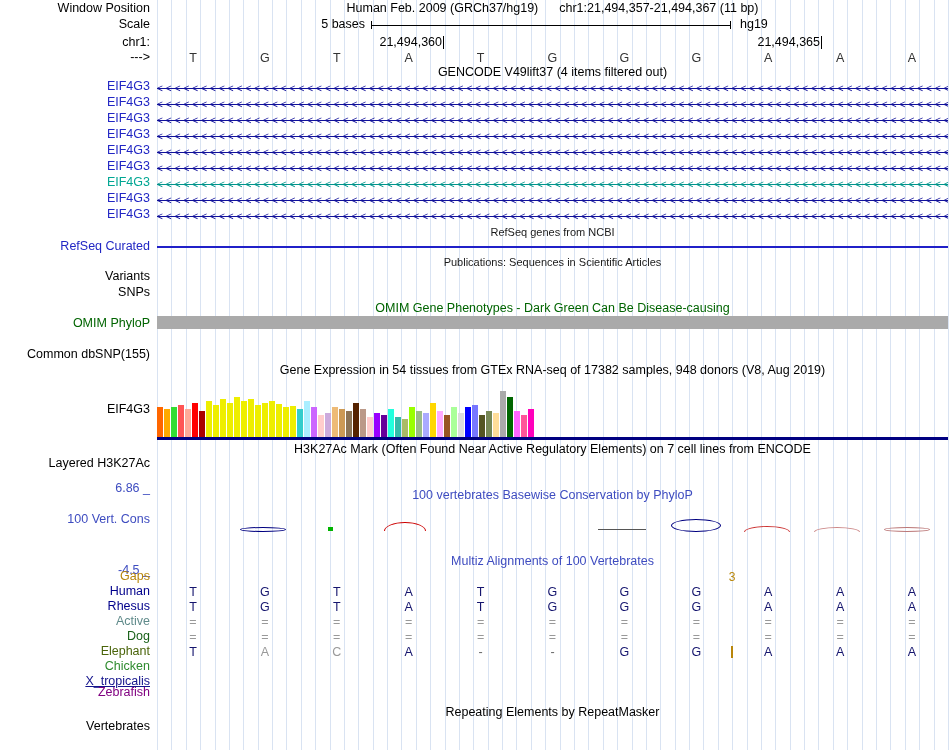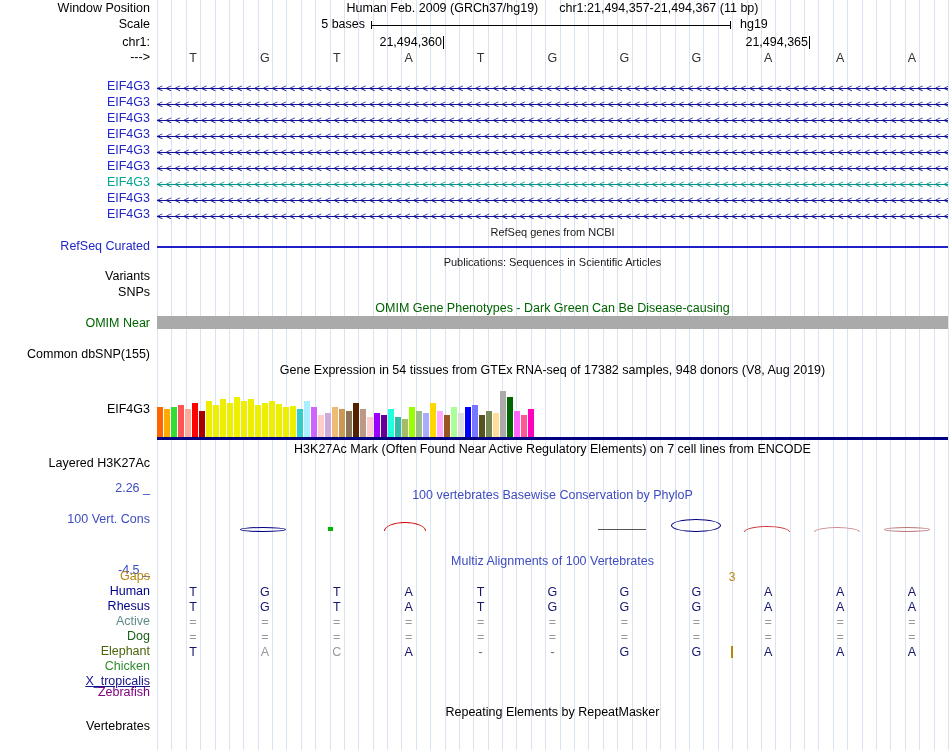--- a/index.html
+++ b/index.html
@@ -54,53 +54,54 @@
     <span>Human Feb. 2009 (GRCh37/hg19)</span>
     <span style="display:inline-block;width:14px"></span>
     <span>chr1:21,494,357-21,494,367 (11 bp)</span>
   </div>
 
   <div class="scaletext">5 bases</div>
   <div class="scalebar"></div>
   <div class="hg19">hg19</div>
 
   <div class="coord" style="left:157px;width:287px">21,494,360</div>
-  <div class="coord" style="left:500px;width:310px">21,494,365</div>
+  <div class="coord" style="left:512px;width:310px">21,494,365</div>
 
   <div class="cols" id="seqrow">
       <span class="cell">T</span>
       <span class="cell">G</span>
       <span class="cell">T</span>
       <span class="cell">A</span>
       <span class="cell">T</span>
       <span class="cell">G</span>
       <span class="cell">G</span>
       <span class="cell">G</span>
       <span class="cell">A</span>
       <span class="cell">A</span>
       <span class="cell">A</span>
     </div>
 
+  <div class="ctitle" style="top:66px">GENCODE V49lift37 (4 items filtered out)</div>
   <div class="ctitle small" style="top:226px">RefSeq genes from NCBI</div>
   <div class="ctitle c-green" style="top:302px">OMIM Gene Phenotypes - Dark Green Can Be Disease-causing</div>
   <div class="ctitle small" style="top:256px">Publications: Sequences in Scientific Articles</div>
   <div class="ctitle" style="top:364px">Gene Expression in 54 tissues from GTEx RNA-seq of 17382 samples, 948 donors (V8, Aug 2019)</div>
   <div class="ctitle" style="top:443px">H3K27Ac Mark (Often Found Near Active Regulatory Elements) on 7 cell lines from ENCODE</div>
   <div class="ctitle c-cons" style="top:489px">100 vertebrates Basewise Conservation by PhyloP</div>
   <div class="ctitle c-cons" style="top:555px">Multiz Alignments of 100 Vertebrates</div>
   <div class="ctitle" style="top:706px">Repeating Elements by RepeatMasker</div>
 
   <div class="lbl c-blue" style="top:240px">RefSeq Curated</div>
   <div class="lbl" style="top:270px">Variants</div>
   <div class="lbl" style="top:286px">SNPs</div>
-  <div class="lbl c-green" style="top:317px">OMIM Near</div>
+  <div class="lbl c-green" style="top:317px">OMIM PhyloP</div>
   <div class="lbl" style="top:348px">Common dbSNP(155)</div>
   <div class="lbl" style="top:403px">EIF4G3</div>
   <div class="lbl" style="top:457px">Layered H3K27Ac</div>
-  <div class="lbl c-cons" style="top:482px">2.26 _</div>
+  <div class="lbl c-cons" style="top:482px">6.86 _</div>
   <div class="lbl c-cons" style="top:513px">100 Vert. Cons</div>
   <div class="lbl c-cons" style="top:564px">-4.5 _</div>
   <div class="lbl" style="top:720px">Vertebrates</div>
 
   <div class="hline refseqline"></div>
   <div class="hline omimbar"></div>
   <div class="hline gtexbase"></div>
   <div class="gapnum">3</div>
   <div class="insmark"></div>
 <div class="lbl" style="top: 80px; color: rgb(33, 38, 196);">EIF4G3</div>

